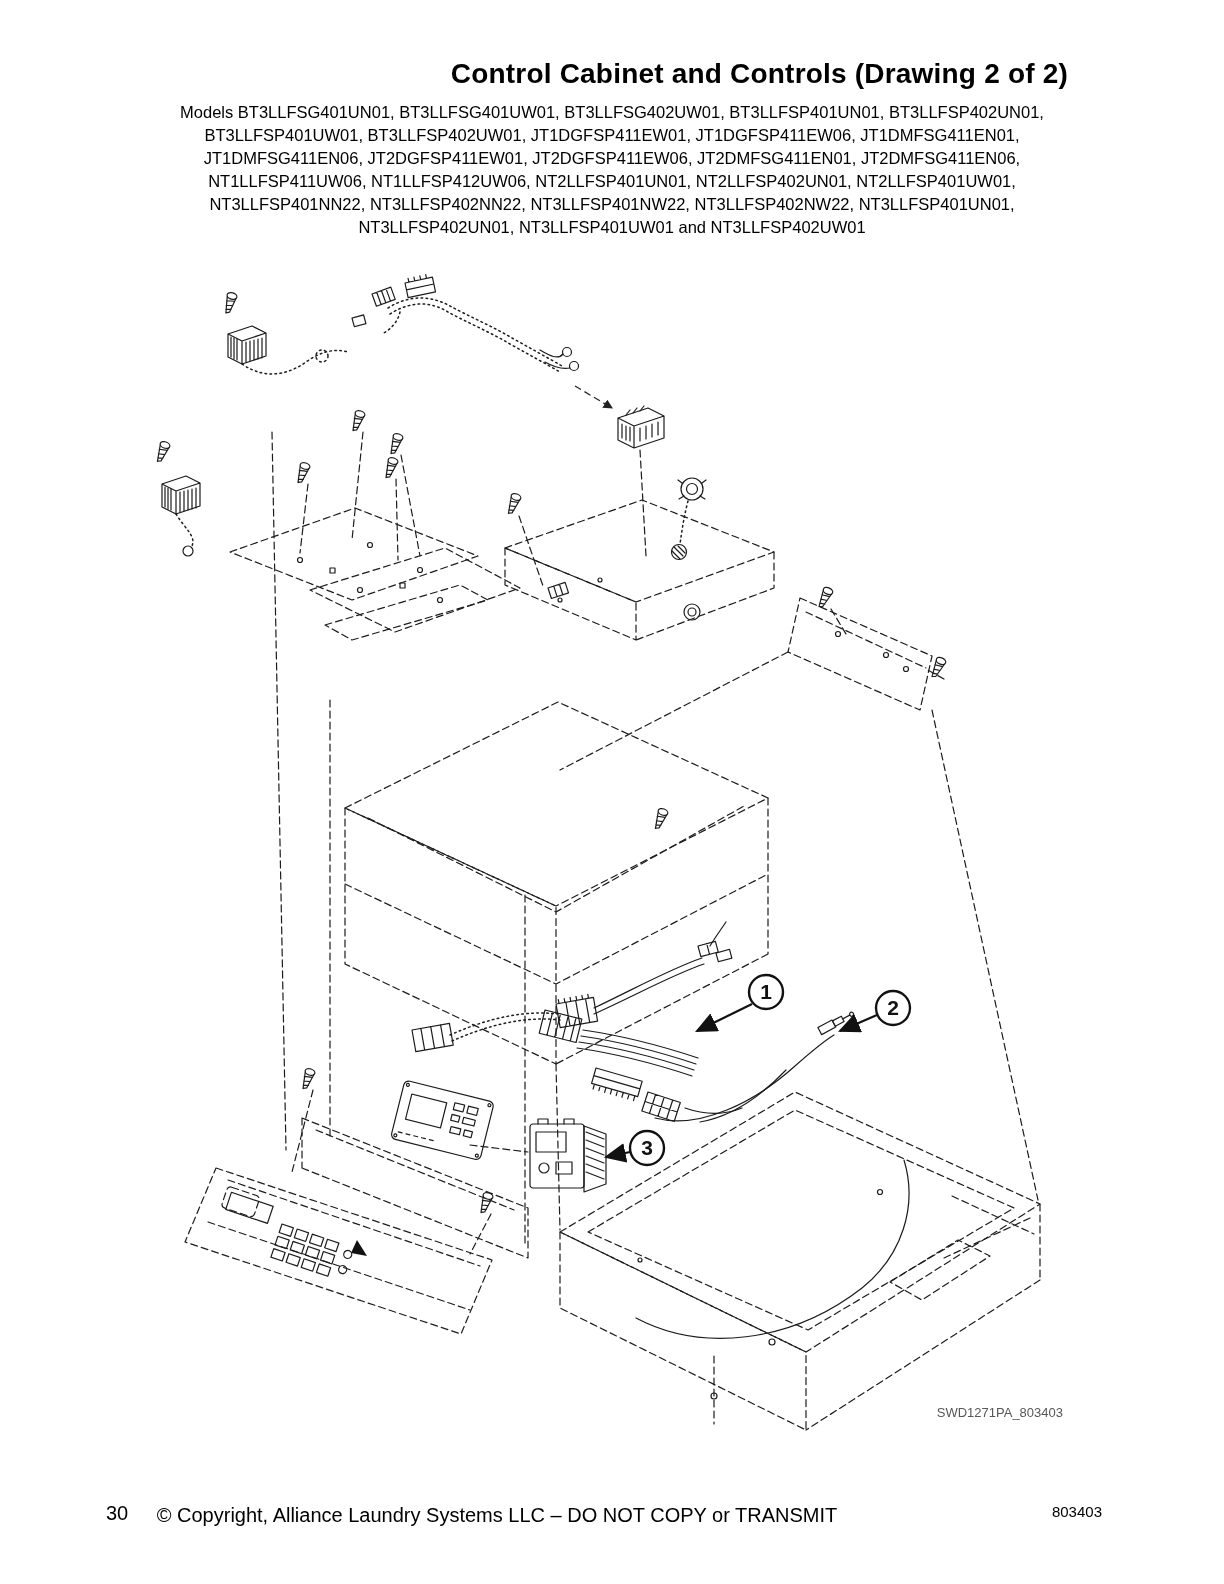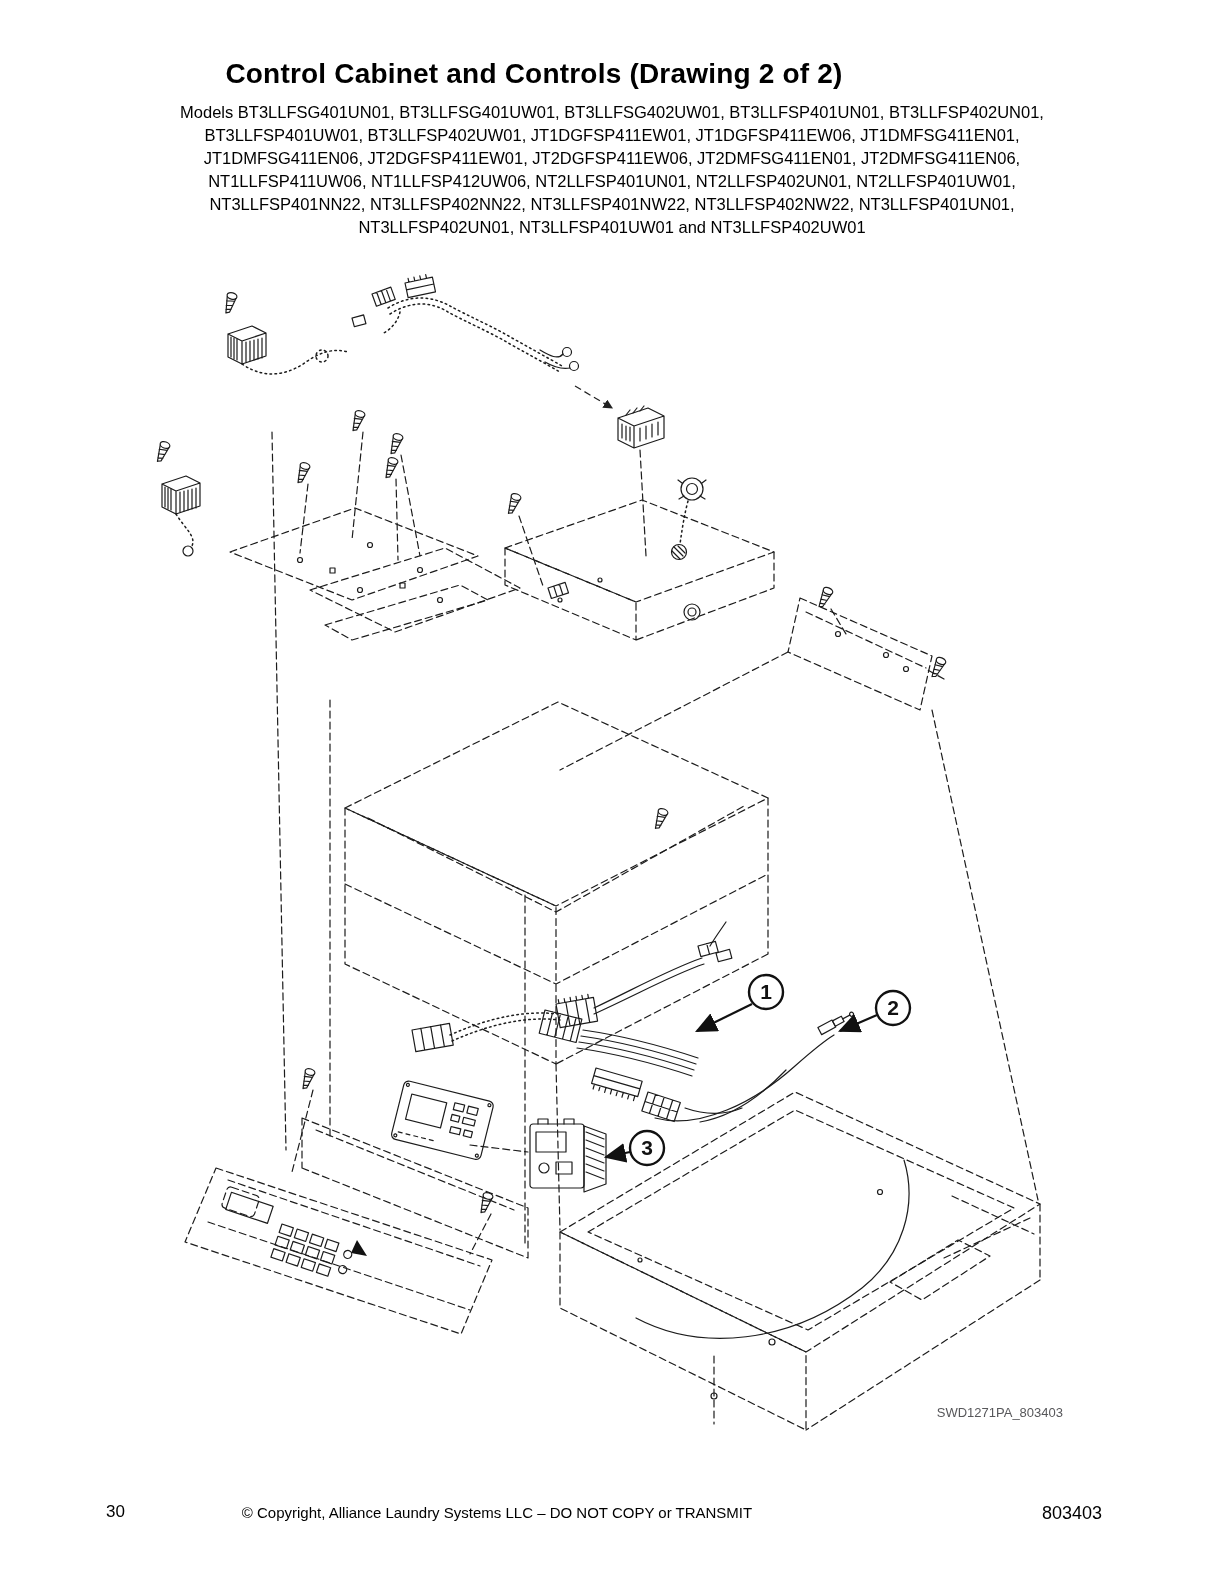--- a/index.html
+++ b/index.html
@@ -6,21 +6,21 @@
   body {
     width:1224px; height:1584px;
     background:#ffffff;
     font-family:"Liberation Sans", sans-serif;
     color:#000;
     position:relative;
     overflow:hidden;
   }
   .page-title {
     position:absolute; top:58px; left:0; width:1068px;
-    text-align:center;
+    text-align:right;
     font-size:28px; font-weight:bold;
     letter-spacing:0.2px;
   }
   .models-block {
     position:absolute; top:101px; left:62px; width:1100px;
     text-align:center;
     font-size:16.5px; line-height:23px;
     color:#000000;
   }
   .diagram-wrap {
@@ -34,23 +34,23 @@
   .arrow-line { fill:none; stroke:#111; stroke-width:2.2; }
   .dash-arrow { fill:none; stroke:#222; stroke-width:1.2; stroke-dasharray:7 4; }
   .callout-c { fill:#fff; stroke:#111; stroke-width:2.4; }
   .callout-t { font-family:"Liberation Sans", sans-serif; font-size:21px; font-weight:bold; fill:#111; text-anchor:middle; }
   .ref-t { font-family:"Liberation Sans", sans-serif; font-size:13px; fill:#57575a; }
   .blk { fill:#111; stroke:none; }
   .footer {
     position:absolute; top:1498px; left:0; width:1224px; height:40px;
     font-size:15px;
   }
-  .page-num { position:absolute; left:106px; top:4px; font-size:17px; }
-  .copyright { position:absolute; left:0; top:6px; width:994px; text-align:center; font-size:15px; }
-  .doc-num { position:absolute; right:122px; top:5px; font-size:18px; }
+  .page-num { position:absolute; left:106px; top:4px; font-size:20px; }
+  .copyright { position:absolute; left:0; top:6px; width:994px; text-align:center; font-size:20px; }
+  .doc-num { position:absolute; right:122px; top:5px; font-size:15px; }
 </style>
 </head>
 <body>
 
 <div class="page-title">Control Cabinet and Controls (Drawing 2 of 2)</div>
 
 <div class="models-block">
   <div>Models BT3LLFSG401UN01, BT3LLFSG401UW01, BT3LLFSG402UW01, BT3LLFSP401UN01, BT3LLFSP402UN01,</div>
   <div>BT3LLFSP401UW01, BT3LLFSP402UW01, JT1DGFSP411EW01, JT1DGFSP411EW06, JT1DMFSG411EN01,</div>
   <div>JT1DMFSG411EN06, JT2DGFSP411EW01, JT2DGFSP411EW06, JT2DMFSG411EN01, JT2DMFSG411EN06,</div>

